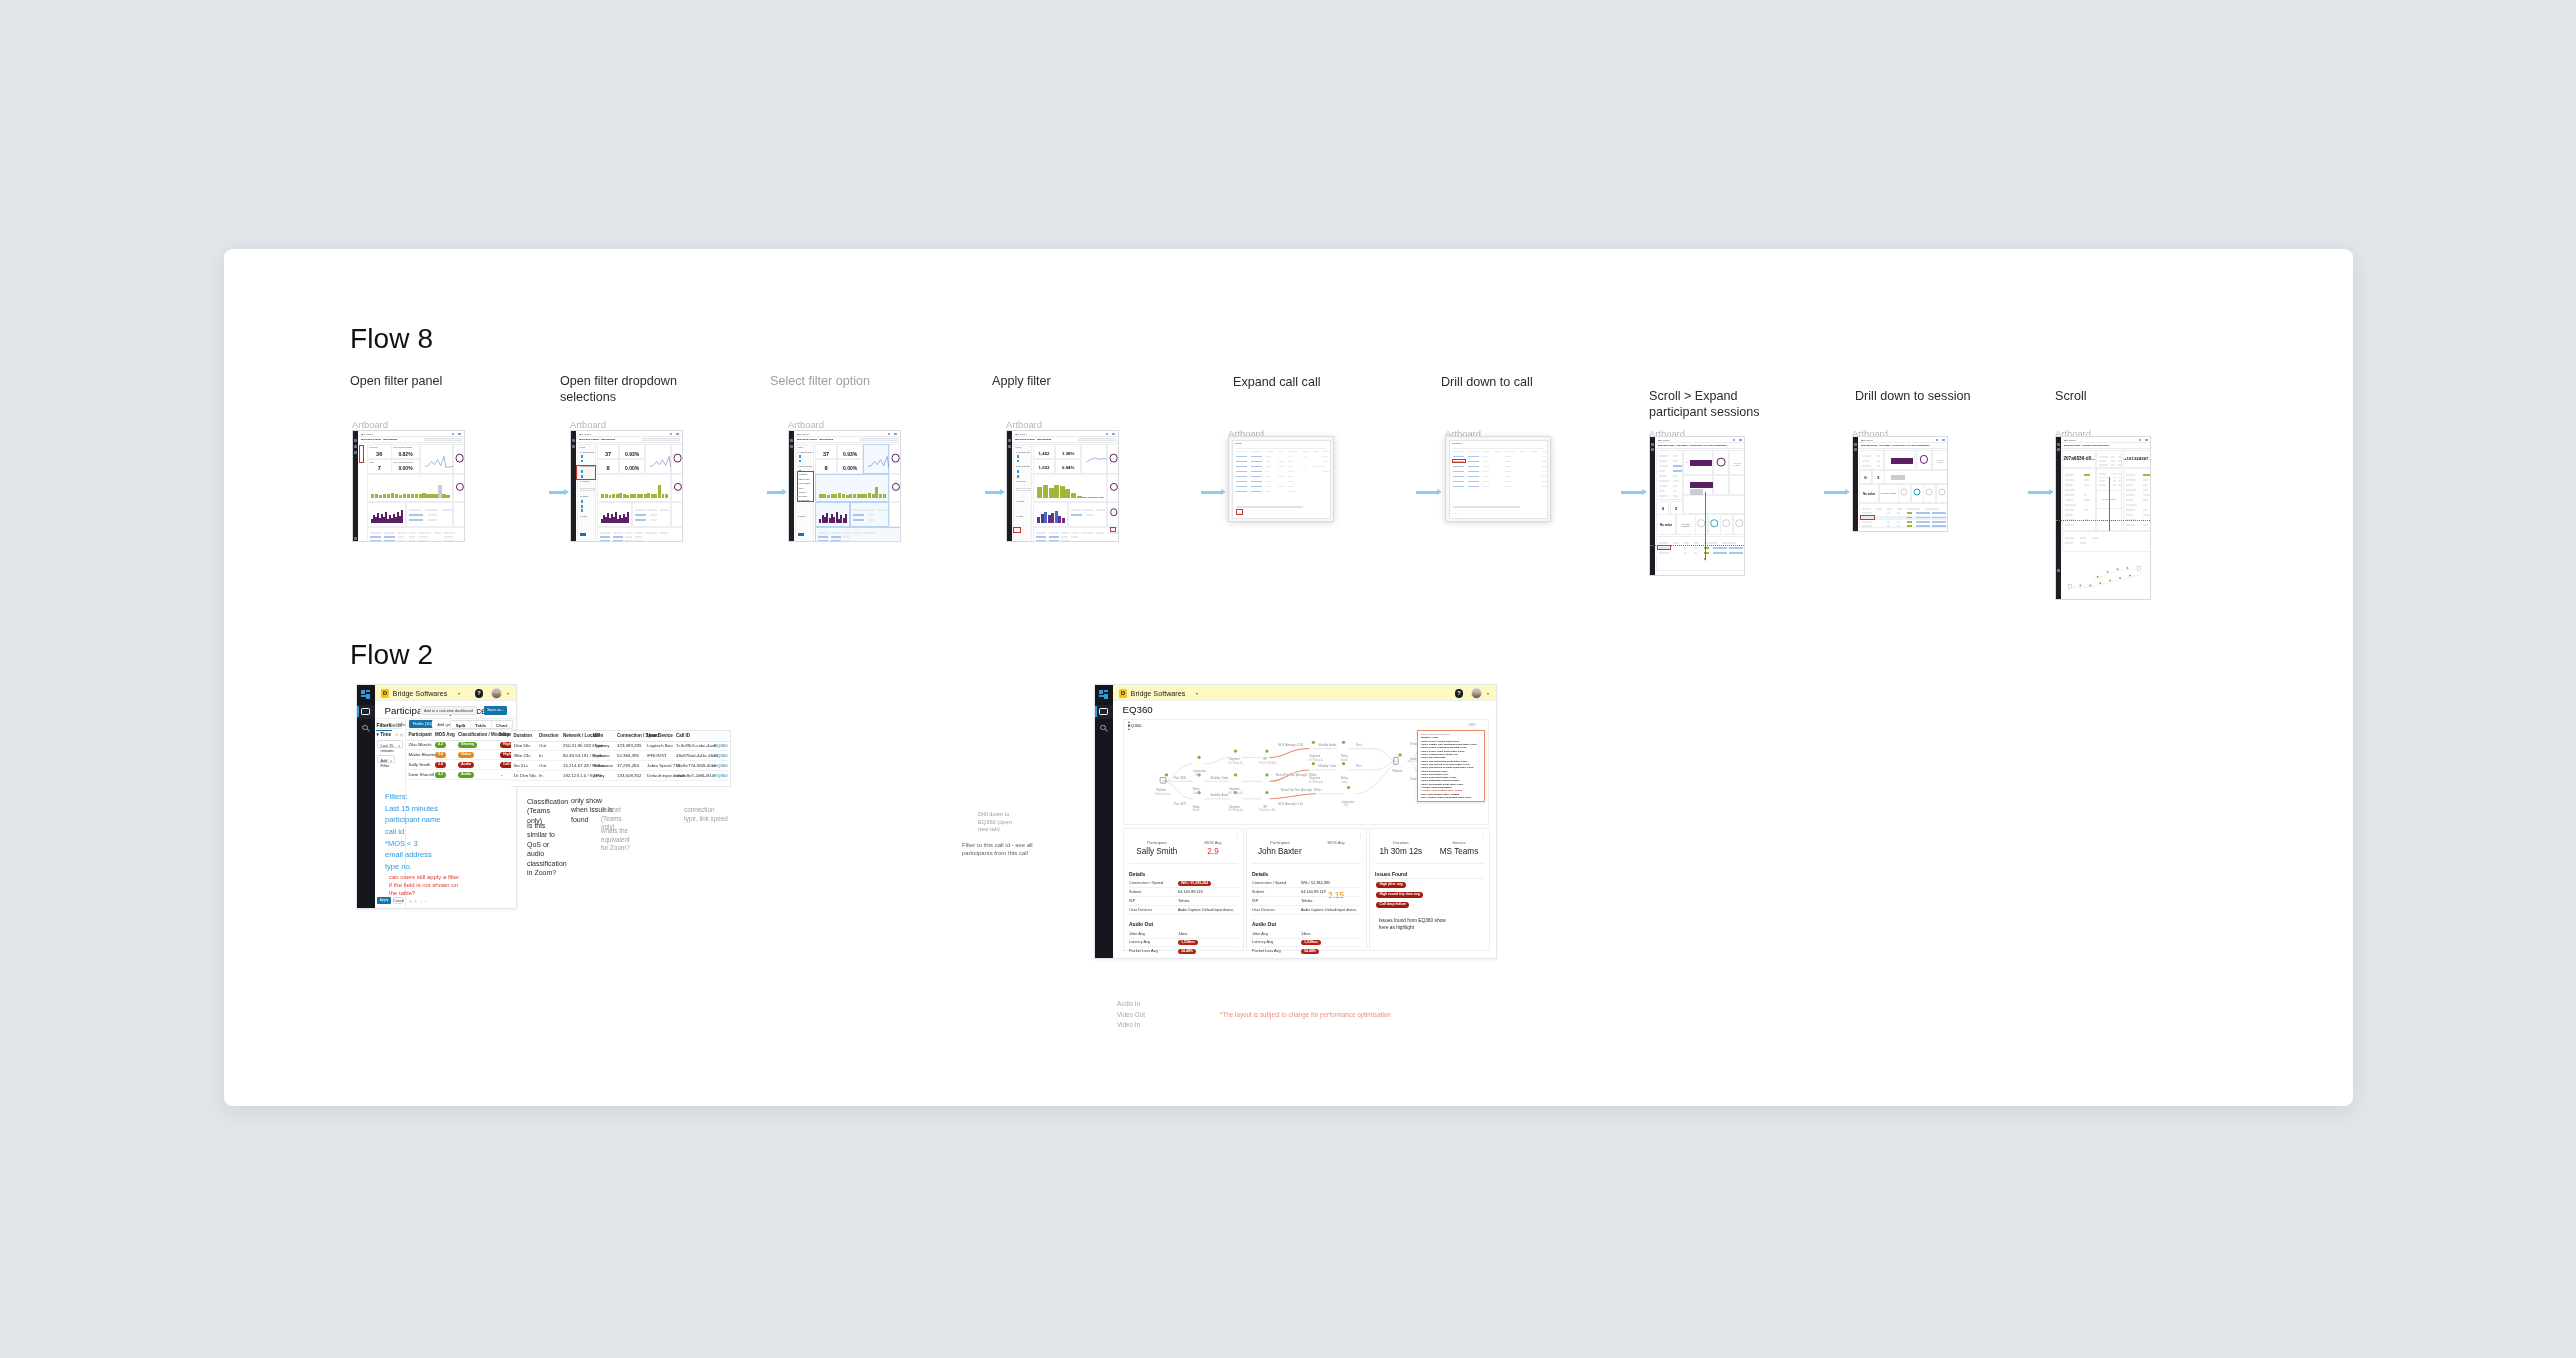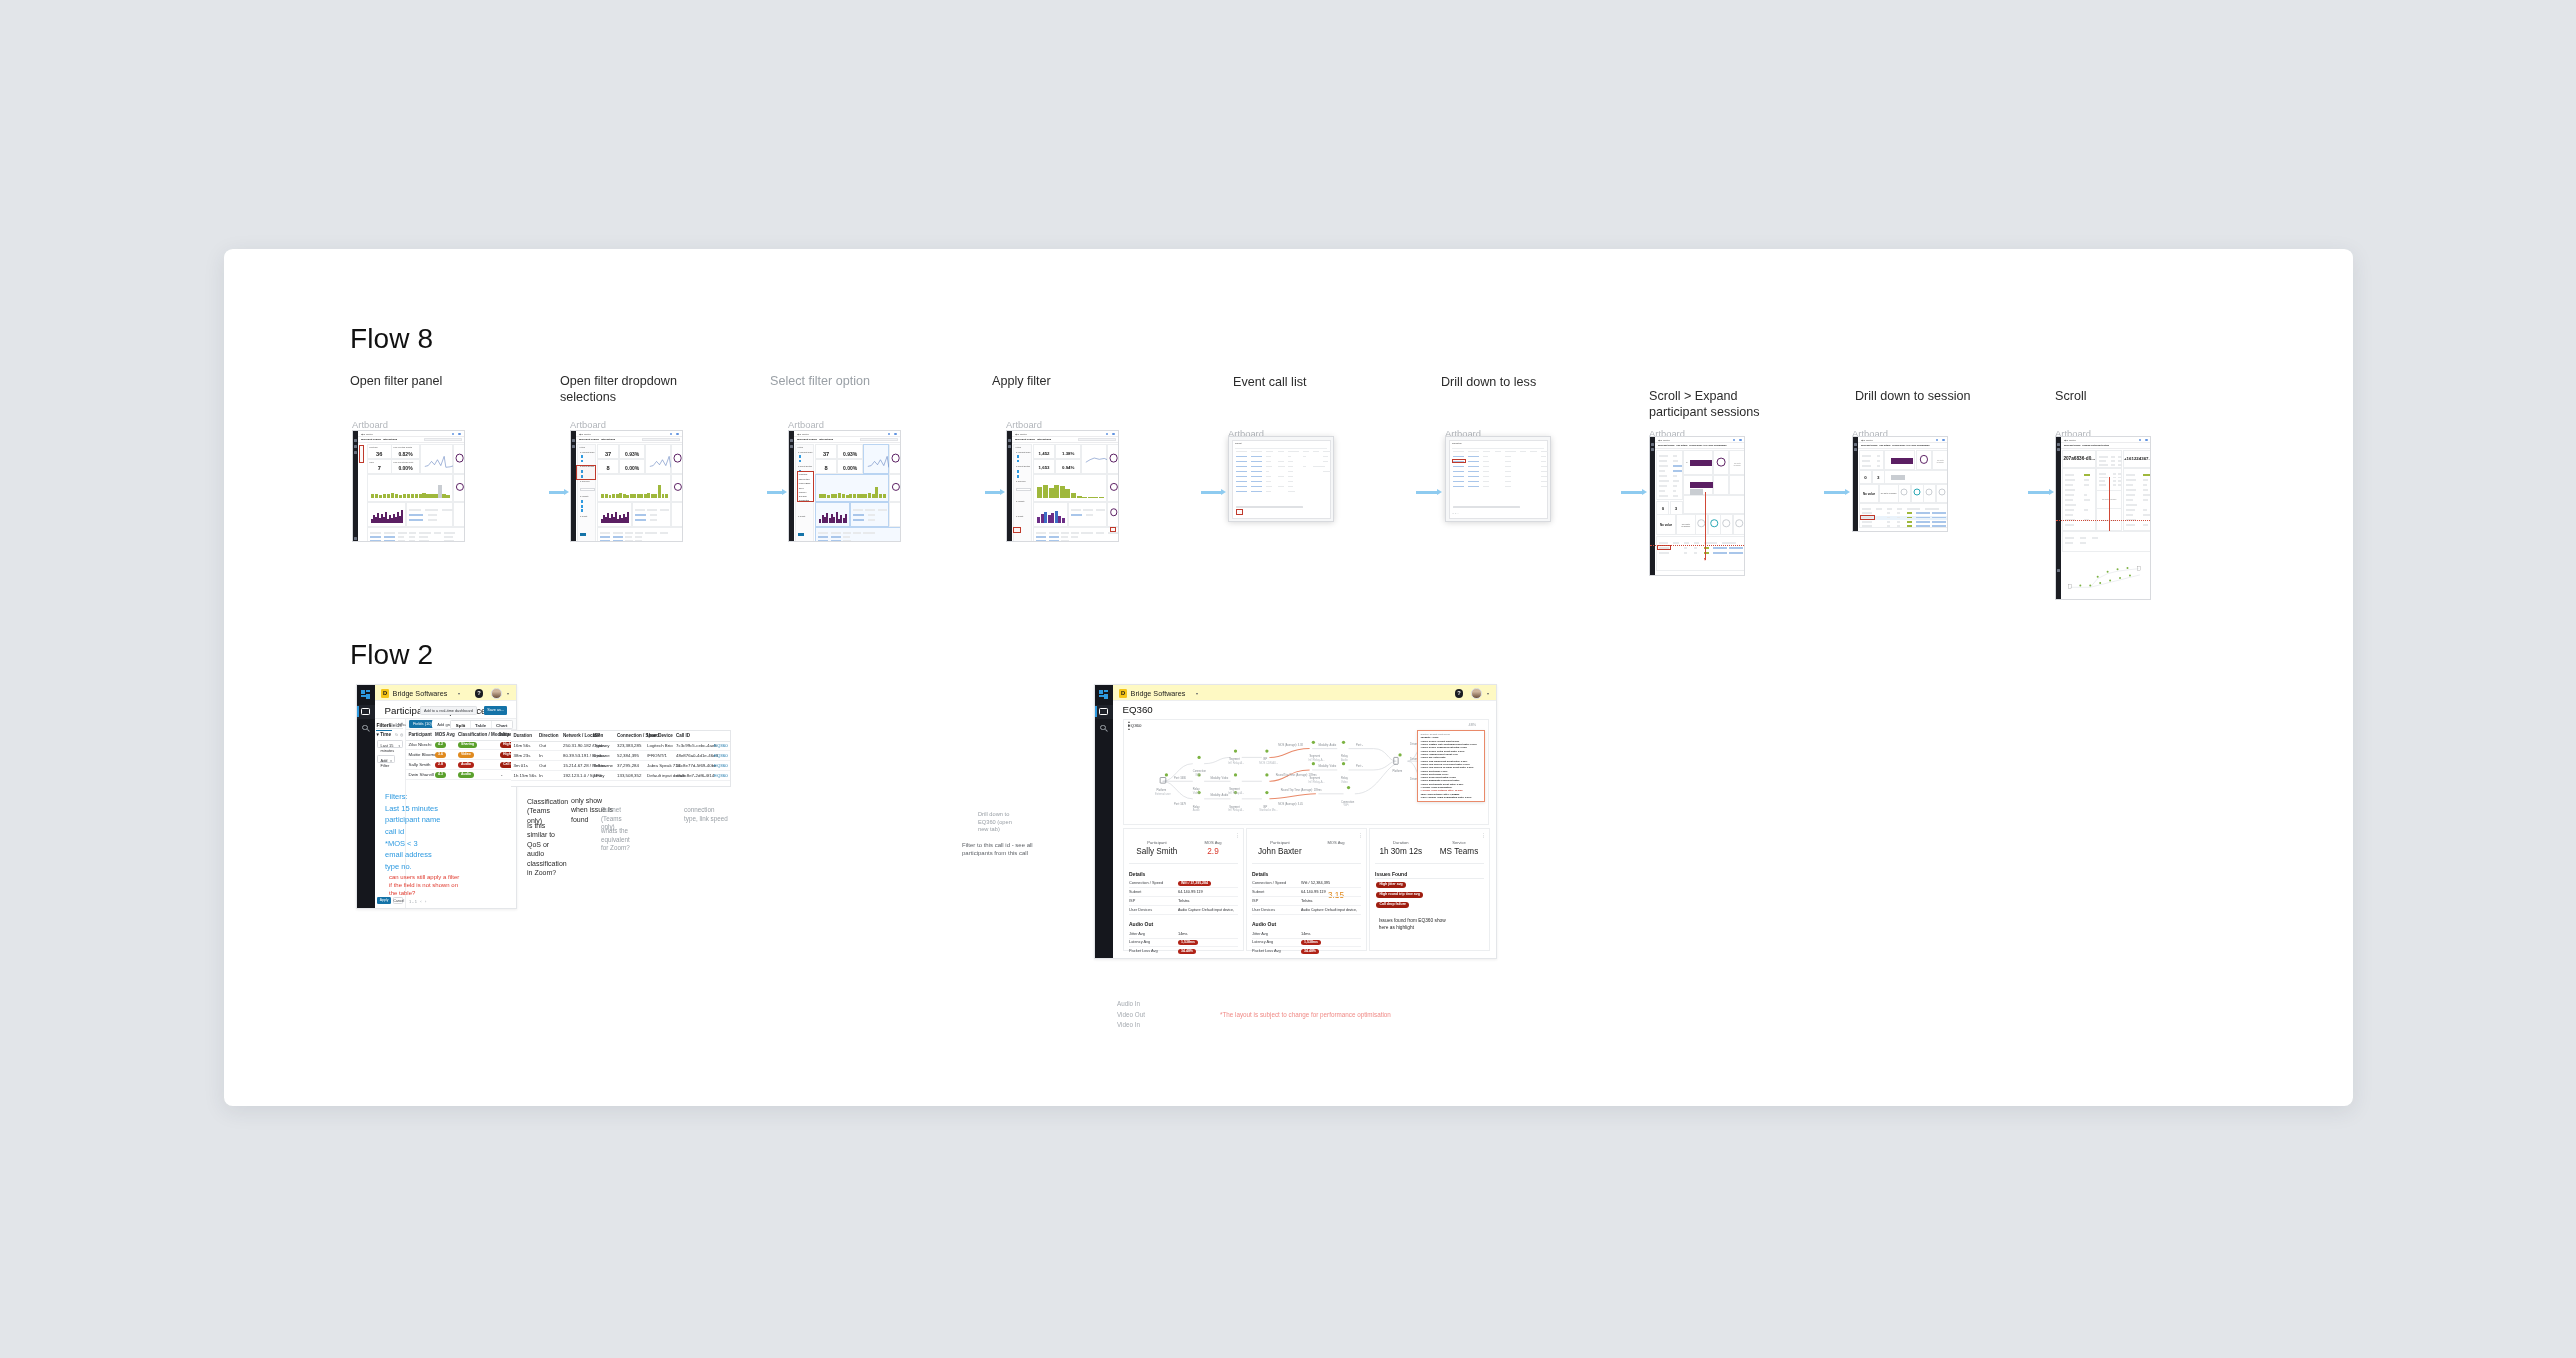--- a/index.html
+++ b/index.html
@@ -247,22 +247,22 @@
 
 <div class="stage">
   <div class="slide"></div>
 
   <div class="flow-title" id="flow1-title">Flow 8</div>
 
   <div class="step-label" style="left:350px;top:374px;">Open filter panel</div>
   <div class="step-label" style="left:560px;top:374px;width:145px;">Open filter dropdown selections</div>
   <div class="step-label faded" style="left:770px;top:374px;">Select filter option</div>
   <div class="step-label" style="left:992px;top:374px;">Apply filter</div>
-  <div class="step-label" style="left:1233px;top:375px;">Event call list</div>
-  <div class="step-label" style="left:1441px;top:375px;">Drill down to less</div>
+  <div class="step-label" style="left:1233px;top:375px;">Expand call call</div>
+  <div class="step-label" style="left:1441px;top:375px;">Drill down to call</div>
   <div class="step-label" style="left:1649px;top:389px;width:138px;">Scroll &gt; Expand participant sessions</div>
   <div class="step-label" style="left:1855px;top:389px;">Drill down to session</div>
   <div class="step-label" style="left:2055px;top:389px;">Scroll</div>
 
   <div class="artboard-cap" style="left:352px;top:419px;">Artboard</div>
   <div class="artboard-cap" style="left:570px;top:419px;">Artboard</div>
   <div class="artboard-cap" style="left:788px;top:419px;">Artboard</div>
   <div class="artboard-cap" style="left:1006px;top:419px;">Artboard</div>
   <div class="artboard-cap" style="left:1228px;top:428px;">Artboard</div>
   <div class="artboard-cap" style="left:1445px;top:428px;">Artboard</div>

